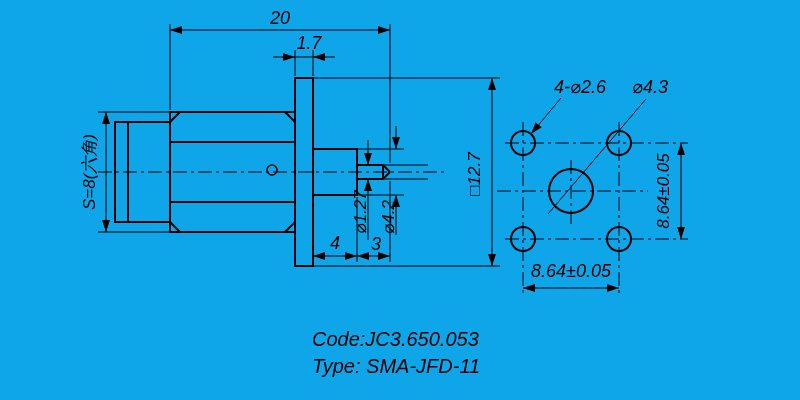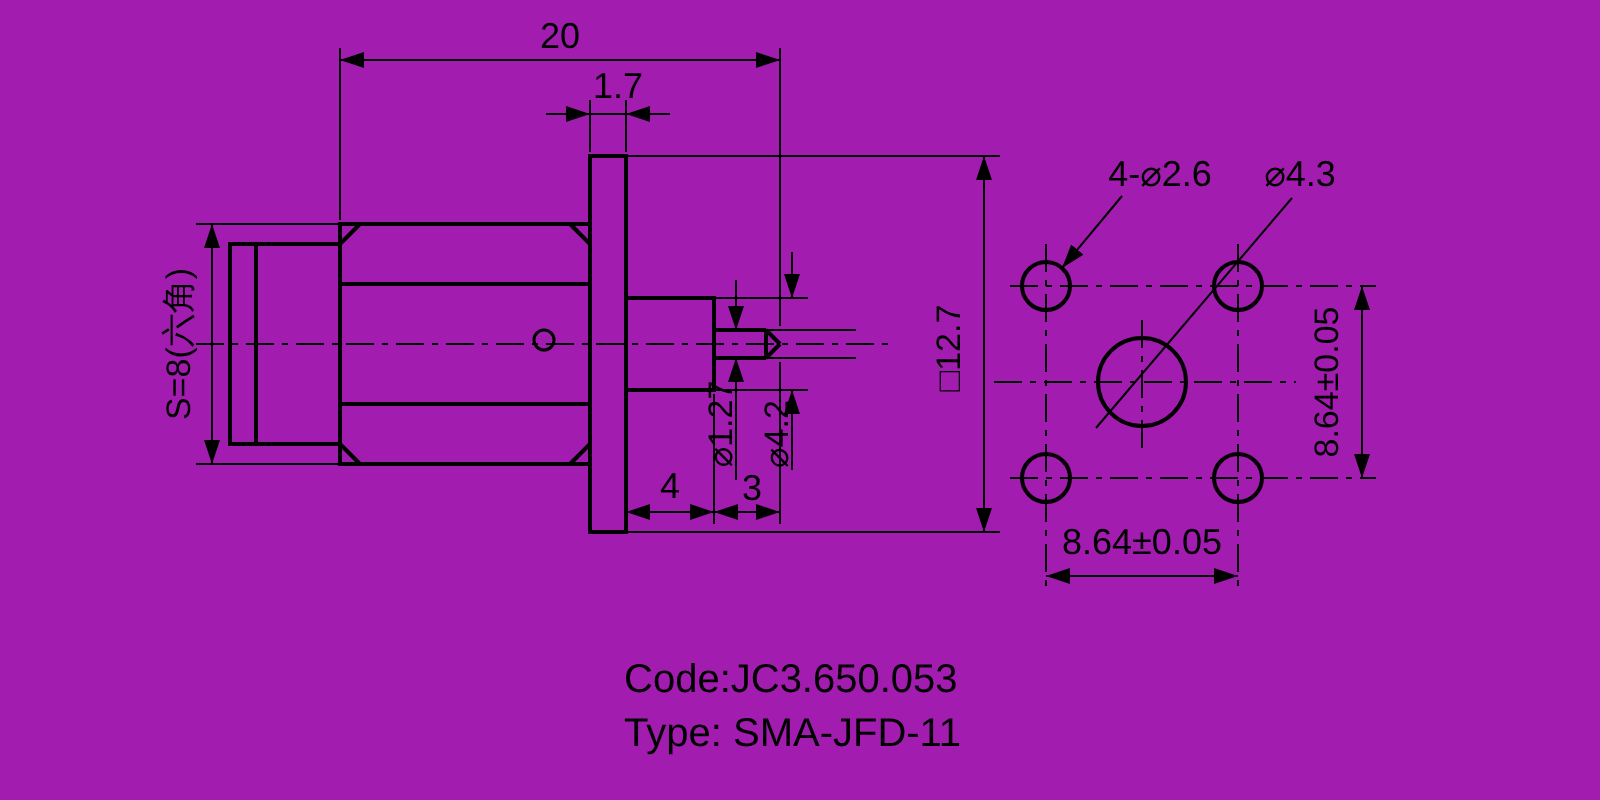--- a/index.html
+++ b/index.html
@@ -1,18 +1,19 @@
 <!DOCTYPE html>
 <html><head>
 <meta charset="utf-8">
 <style>
   html,body{margin:0;padding:0;background:#fff;}
   .canvas{
-    width:800px;height:400px;background:#a21caf;position:relative;overflow:hidden;
+    width:800px;height:400px;background:#0ea5e9;position:relative;overflow:hidden;
     font-family:"Liberation Sans","DejaVu Sans",sans-serif;
+    font-style:italic;
   }
   svg{display:block;}
   svg text{
     fill:#000;stroke:none;
     font-family:"Liberation Sans","DejaVu Sans",sans-serif;
   }
   .dim{font-size:18px;}
   .dimv{font-size:17px;}
   .footer-text{font-size:20px;}
   .outline{stroke:#000;stroke-width:2;fill:none;}

